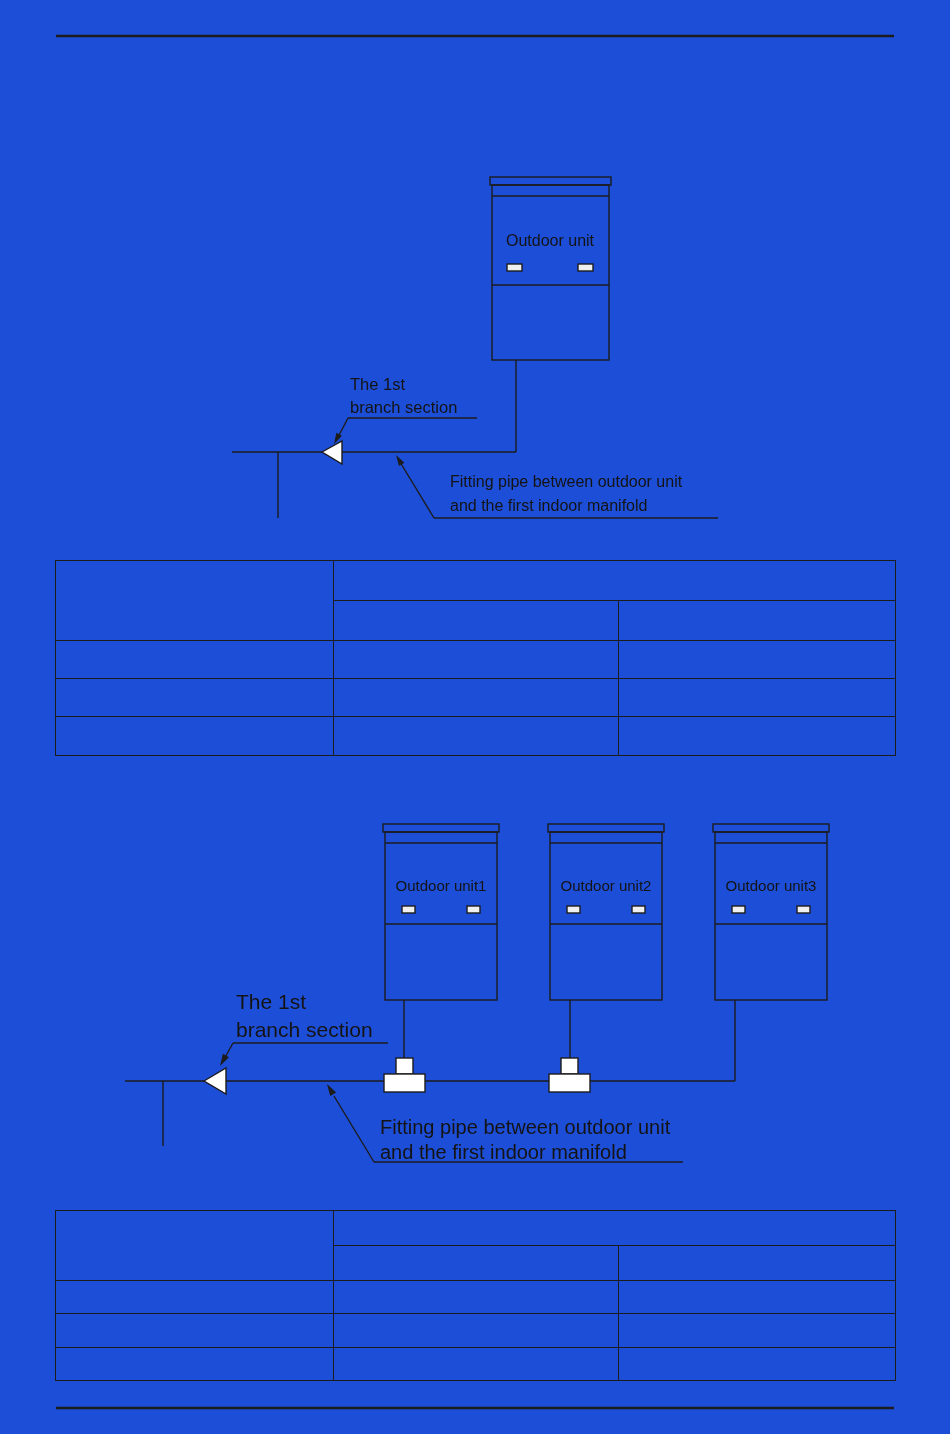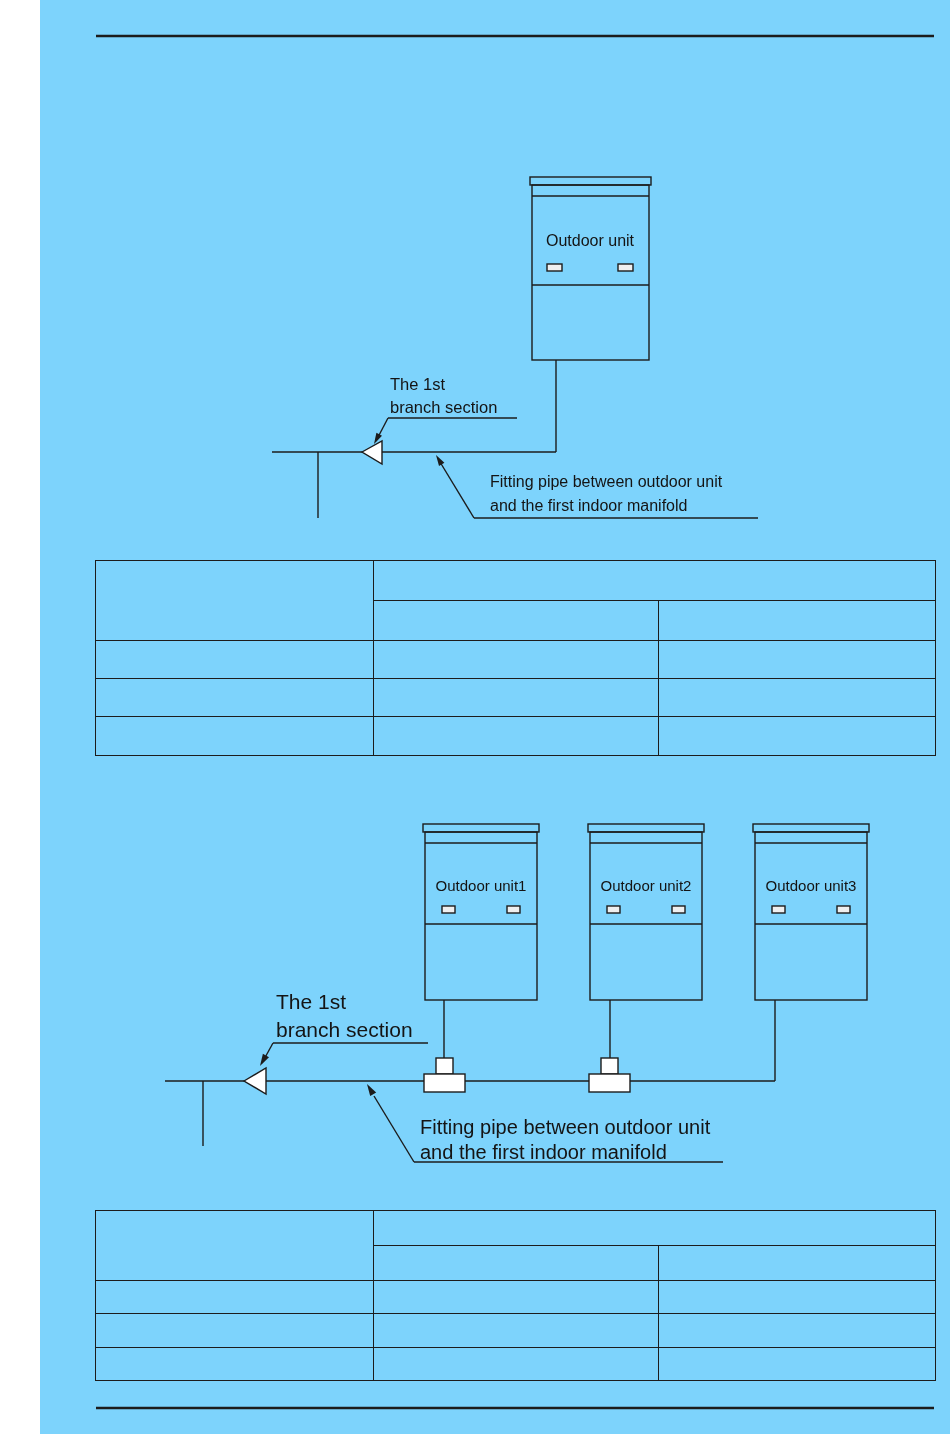--- a/index.html
+++ b/index.html
@@ -3,21 +3,21 @@
 <meta charset="utf-8">
 <style>
   * { margin:0; padding:0; box-sizing:border-box; }
   html,body { background:#ffffff; }
   body {
     width:950px; height:1434px;
     position:relative;
     font-family:"Liberation Sans", sans-serif;
     overflow:hidden;
   }
-  .page { position:absolute; inset:0; background:#7dd3fc;margin-left:40px; }
+  .page { position:absolute; inset:0; background:#1d4ed8; }
   svg.artwork { position:absolute; left:0; top:0; }
   svg text {
     font-family:"Liberation Sans", sans-serif;
     fill:#141414;
     stroke:none;
   }
   table.spec {
     position:absolute;
     border-collapse:collapse;
     table-layout:fixed;

